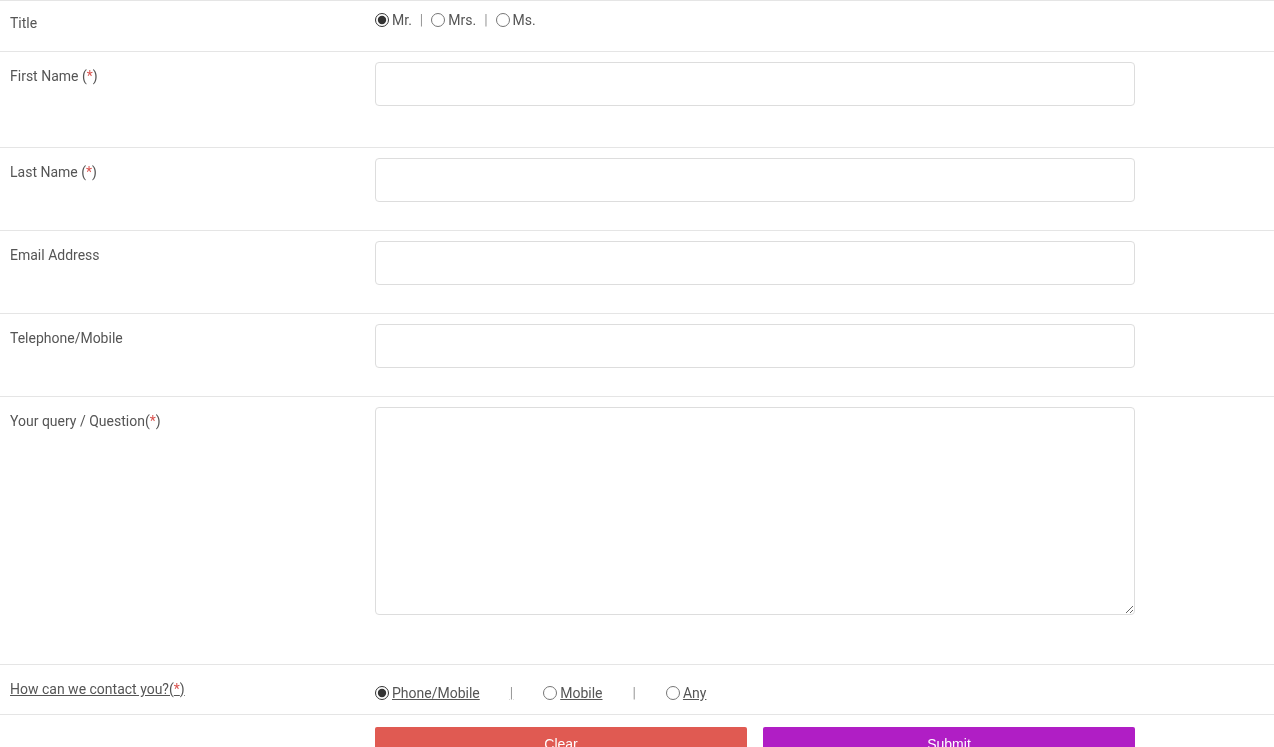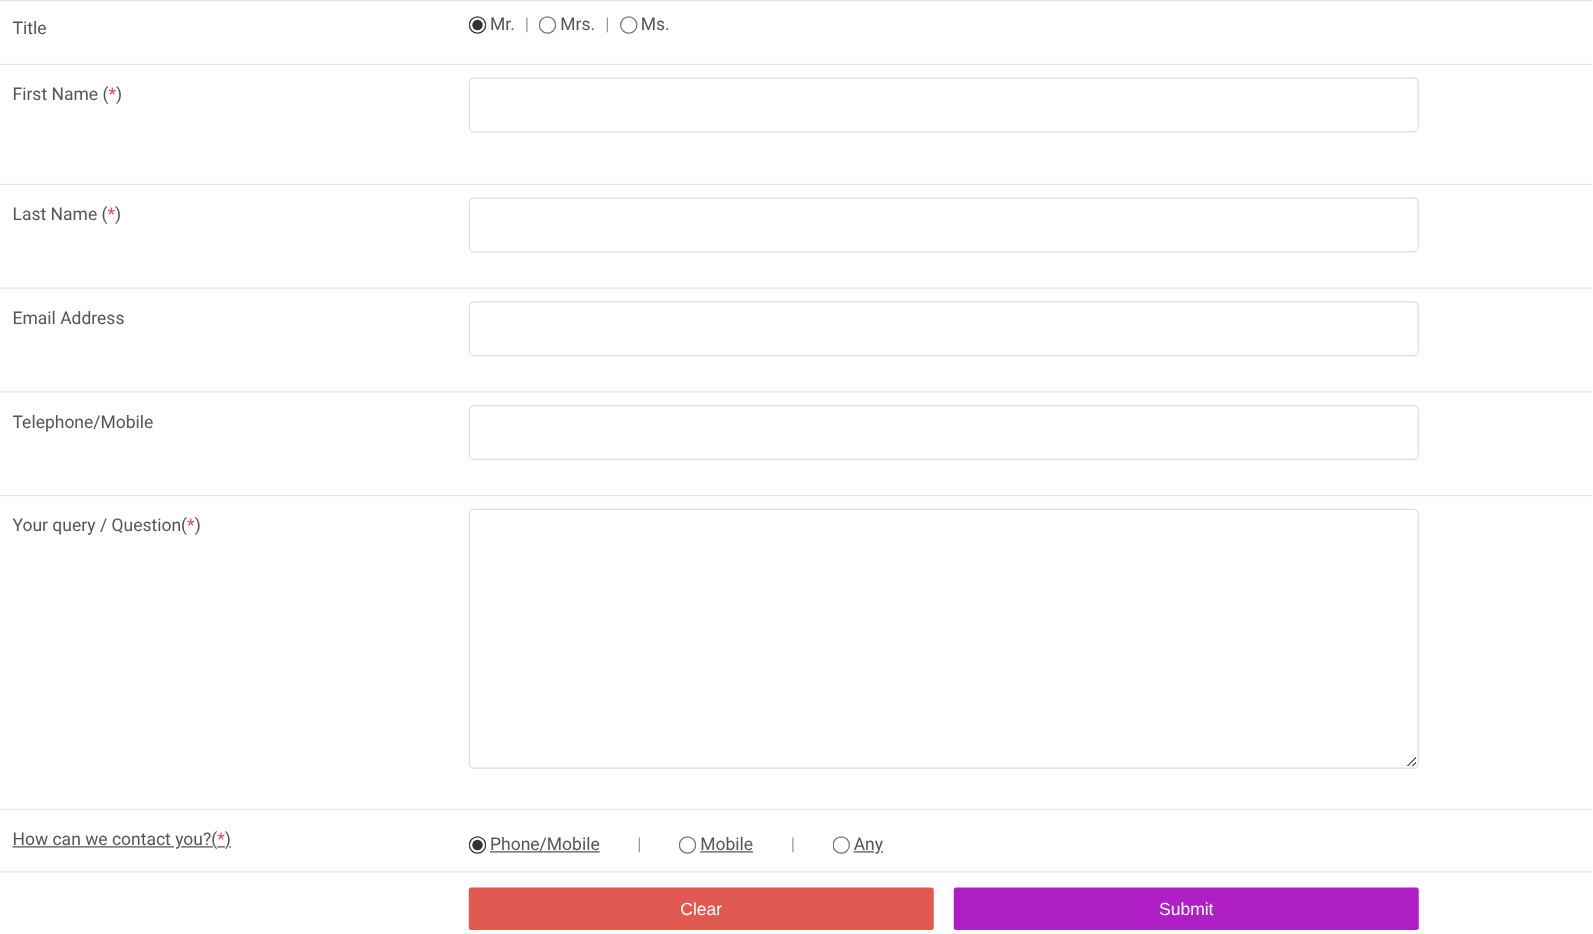--- a/index.html
+++ b/index.html
@@ -175,21 +175,21 @@
     </div>
   </div>
 
   <div class="form-row" style="padding-bottom:28px;">
     <div class="form-label">Telephone/Mobile</div>
     <div class="form-control">
       <input type="text" class="text-input" value="" style="">
     </div>
   </div>
 
-  <div class="form-row" style="padding-bottom:28px;">
+  <div class="form-row" style="padding-bottom:46px;">
     <div class="form-label">
       <span>Your query / Question(</span><span class="required">*</span><span>)</span>
     </div>
     <div class="form-control">
       <textarea class="textarea-input" style=""></textarea>
     </div>
   </div>
 
   <div class="form-row" style="min-height:50px; padding-bottom:12px;text-decoration:underline;">
     <div class="form-label">

